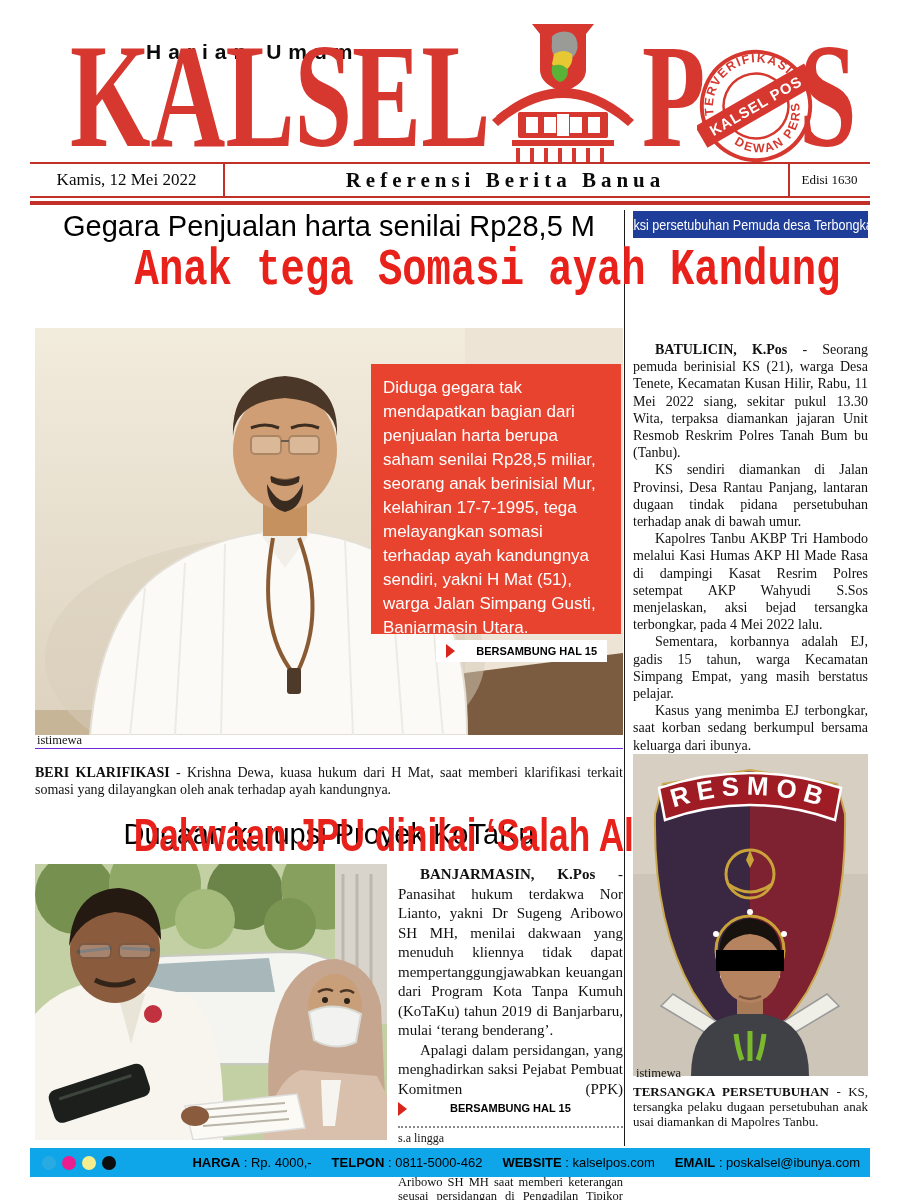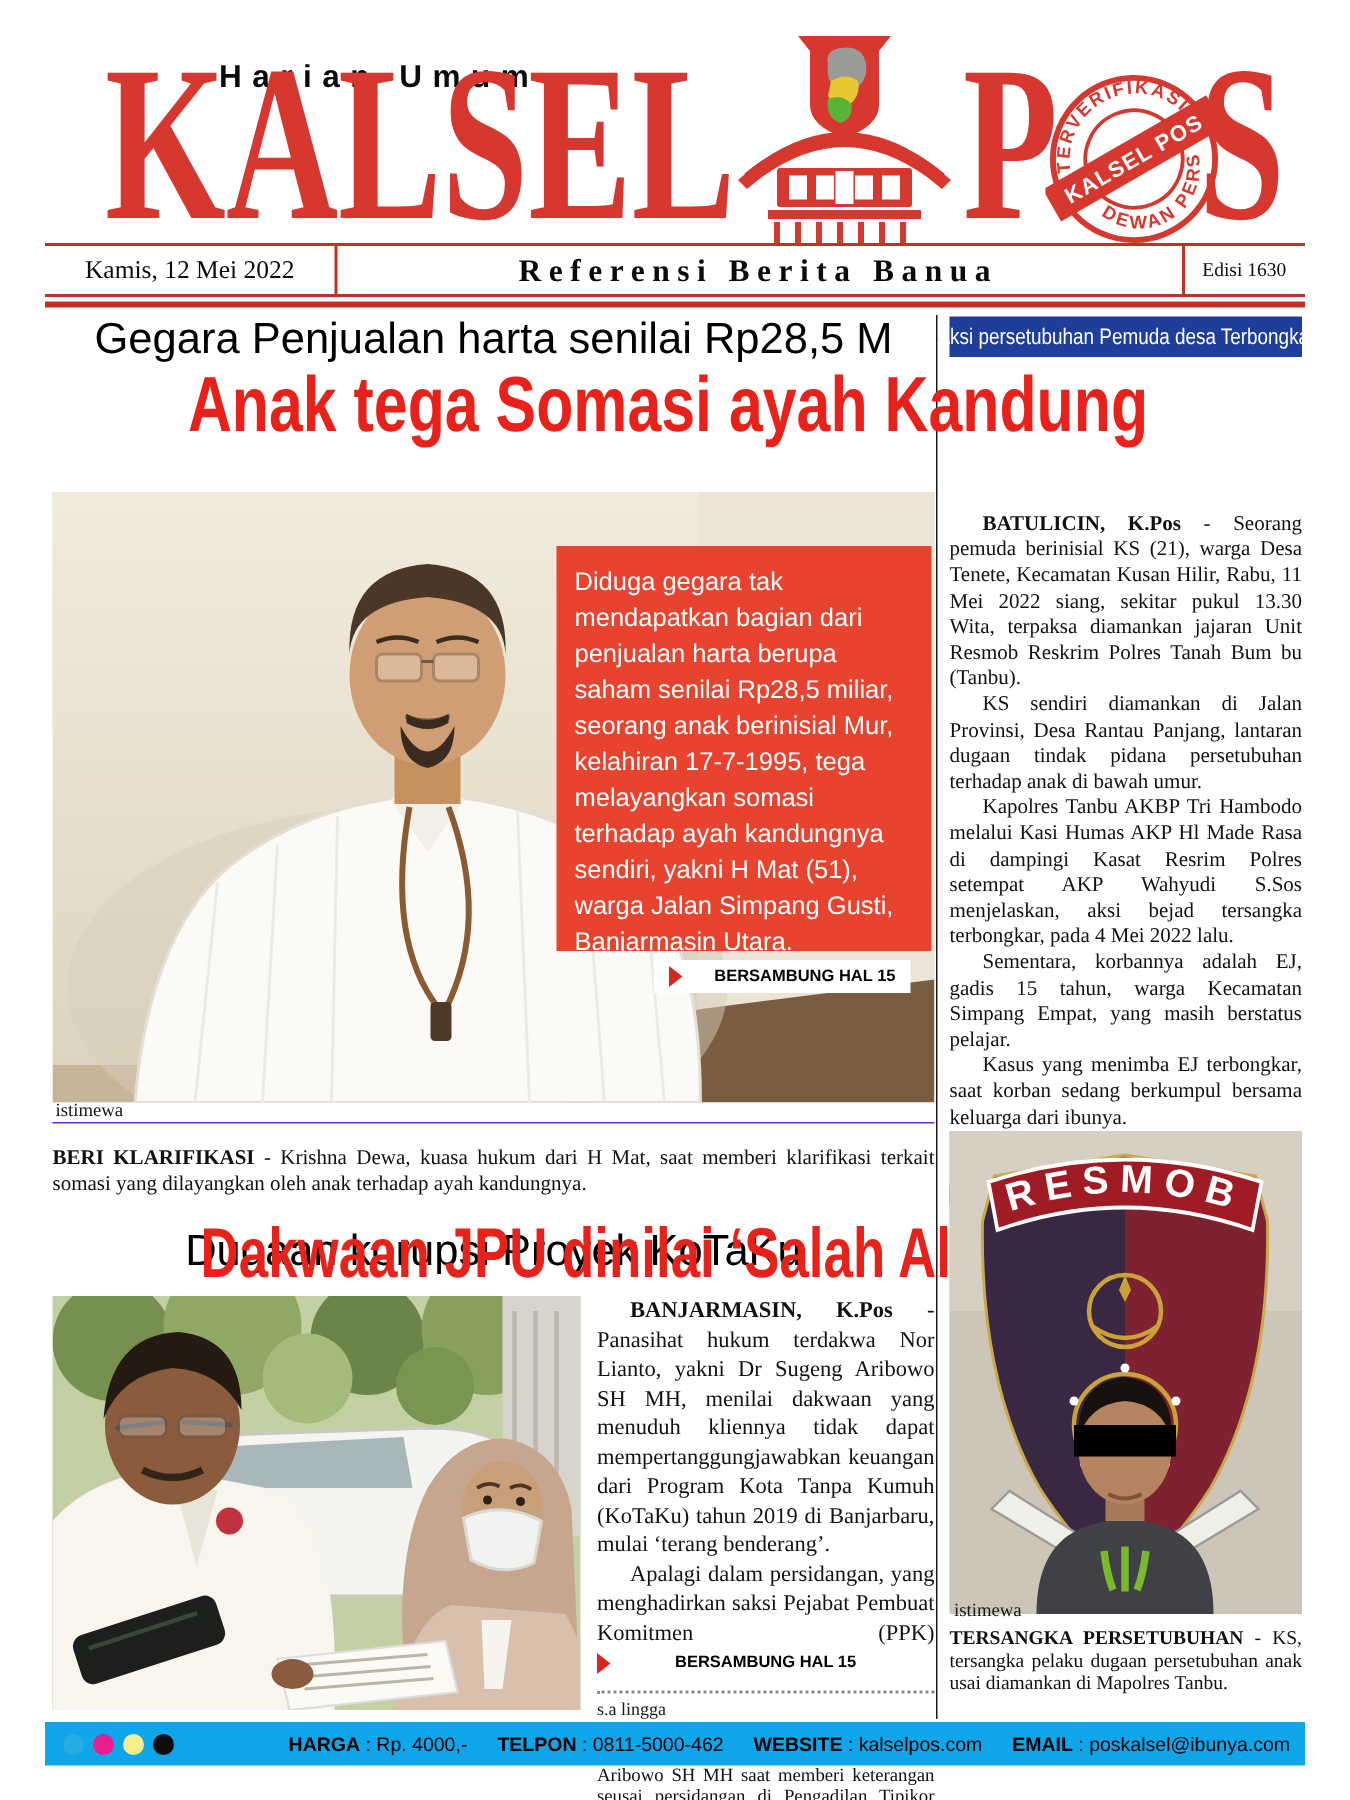--- a/index.html
+++ b/index.html
@@ -25,21 +25,21 @@
   .dbar-right{left:789px;width:81px;font-size:13px;}
   .vsep{top:164px;width:2px;height:32px;background:#c23128;}
   .vs1{left:223px;} .vs2{left:788px;}
 
   .col-divider{left:624px;top:210px;width:1px;height:936px;background:#1a1a1a;}
 
   
   .kicker1{left:35px;top:210px;width:588px;text-align:center;font-family:"Liberation Sans",sans-serif;
            font-size:29px;color:#000;white-space:nowrap;}
   .headline1{left:35px;top:242px;width:588px;text-align:center;color:#e8211a;
-             font-family:Liberation Sans, sans-serif;font-weight:bold;font-size:52px;line-height:1.1;}
+             font-family:Liberation Mono, monospace;font-weight:bold;font-size:52px;line-height:1.1;}
   .squeeze{display:inline-block;transform-origin:center;white-space:nowrap;}
   .sq78{transform:scaleX(0.78);} .sq75{transform:scaleX(0.75);} .sq82{transform:scaleX(0.82);} .sq84{transform:scaleX(0.84);}
   .photo1{left:35px;top:328px;width:588px;height:407px;overflow:hidden;background:#e7e0d2;}
   .redbox{position:absolute;left:336px;top:36px;width:250px;height:270px;background:#e8432f;
           color:#fff;font-family:"Liberation Sans",sans-serif;font-size:17px;line-height:24px;
           text-align:left;padding:12px 12px;box-sizing:border-box;}
   .cont-tag{display:inline-flex;align-items:center;gap:21px;font-family:"Liberation Sans",sans-serif;
             font-weight:bold;font-size:11px;color:#000;white-space:nowrap;}
   .tri{width:0;height:0;border-left:9px solid #d8251d;border-top:7px solid transparent;border-bottom:7px solid transparent;}
   .tag-float{position:absolute;right:16px;top:312px;background:#fff;padding:4px 10px;}

